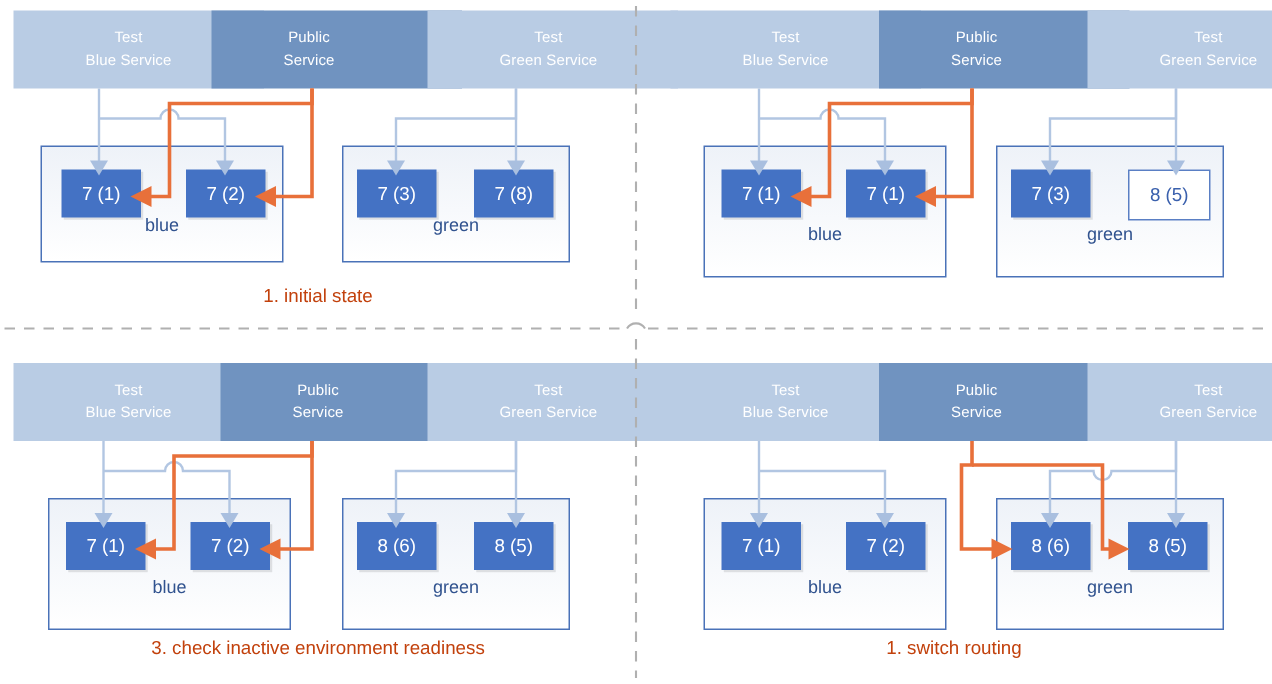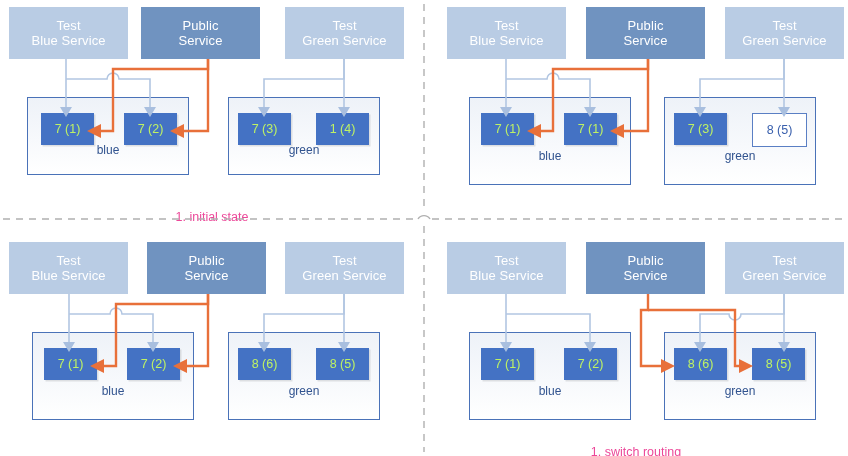--- a/index.html
+++ b/index.html
@@ -5,38 +5,38 @@
   html,body{margin:0;padding:0;background:#ffffff;}
   body{width:848px;height:456px;overflow:hidden;font-family:"Liberation Sans",sans-serif;}
   #stage{position:relative;width:848px;height:456px;background:#fff;}
 
   .panel{position:absolute;width:424px;height:228px;}
   .panel.p1{left:0;top:0;}
   .panel.p2{left:424px;top:0;}
   .panel.p3{left:0;top:228px;}
   .panel.p4{left:424px;top:228px;}
 
-  .svc{position:absolute;display:flex;align-items:center;justify-content:center;
-       text-align:center;color:#ffffff;font-size:13px;line-height:15px;
-       letter-spacing:.1px;}
+  .svc{position:absolute;display:flex;align-items:center;
+       text-align:center;color:#ffffff;font-size:10px;line-height:15px;
+       letter-spacing:.1px;padding-left:48px;}
   .svc.light{background:#b9cce4;}
   .svc.dark{background:#7093c0;}
 
   .envbox{position:absolute;border:1px solid #4a72b8;
           background:linear-gradient(180deg,#eef2f8 0%,#f7f9fc 55%,#ffffff 100%);}
   .envlabel{position:absolute;width:100%;text-align:center;color:#31538f;
             font-size:12px;line-height:14px;}
 
   .node{position:absolute;display:flex;align-items:center;justify-content:center;
-        background:#4472c4;color:#bef264;font-size:12.5px;line-height:14px;
+        background:#4472c4;color:#ffffff;font-size:12.5px;line-height:14px;
         box-shadow:1.5px 1.5px 0 rgba(0,0,0,0.10);}
   .node.hollow{background:#ffffff;color:#3a60ad;border:1px solid #5a7fc4;box-shadow:none;}
 
-  .caption{position:absolute;width:100%;text-align:center;color:#ec4899;
-           font-size:12.5px;line-height:15px;margin-top:20px;}
+  .caption{position:absolute;width:100%;text-align:center;color:#c2410c;
+           font-size:12.5px;line-height:15px;}
 
   svg.wires{position:absolute;left:0;top:0;width:424px;height:228px;overflow:visible;}
   svg.divider{position:absolute;left:0;top:0;width:848px;height:456px;overflow:visible;}
 
   .bwire{fill:none;stroke:#b2c6e2;stroke-width:1.6px;}
   .owire{fill:none;stroke:#e8703a;stroke-width:2.4px;}
   .bhead{fill:#a9bfdf;}
   .ohead{fill:#e8703a;}
   .dash{fill:none;stroke:#b0b0b0;stroke-width:1.4px;stroke-dasharray:7 6;}
   .dashplain{fill:none;stroke:#b0b0b0;stroke-width:1.4px;}
@@ -63,21 +63,21 @@
     <div class="envbox" style="left:27px;top:97px;width:160px;height:76px;">
       <div class="envlabel" style="top:45px;">blue</div>
     </div>
     <div class="envbox" style="left:228px;top:97px;width:150px;height:76px;">
       <div class="envlabel" style="top:45px;">green</div>
     </div>
 
     <div class="node" style="left:41px;top:113px;width:53px;height:32px;">7 (1)</div>
     <div class="node" style="left:124px;top:113px;width:53px;height:32px;">7 (2)</div>
     <div class="node" style="left:238px;top:113px;width:53px;height:32px;">7 (3)</div>
-    <div class="node" style="left:316px;top:113px;width:53px;height:32px;">1 (4)</div>
+    <div class="node" style="left:316px;top:113px;width:53px;height:32px;">7 (8)</div>
 
     <svg class="wires">
 
       <path class="bwire" d="M66,59 L66,108"></path>
       <polygon class="bhead" points="60,107 72,107 66,117"></polygon>
 
       <path class="bwire" d="M66,79 L107,79 A6,6 0 0 1 119,79 L150,79 L150,108"></path>
       <polygon class="bhead" points="144,107 156,107 150,117"></polygon>
 
       <path class="bwire" d="M344,59 L344,79 L264,79 L264,108"></path>
@@ -175,20 +175,21 @@
       <polygon class="bhead" points="258,114 270,114 264,124"></polygon>
       <path class="bwire" d="M344,66 L344,115"></path>
       <polygon class="bhead" points="338,114 350,114 344,124"></polygon>
 
       <path class="owire" d="M208,66 L208,76 L116,76 L116,138 L103,138"></path>
       <polygon class="ohead" points="104,131 104,145 90,138"></polygon>
       <path class="owire" d="M208,66 L208,138 L186,138"></path>
       <polygon class="ohead" points="187,131 187,145 173,138"></polygon>
     </svg>
 
+    <div class="caption" style="top:197px;">3. check inactive environment readiness</div>
   </div>
 
   <div class="panel p4">
     <div class="svc light" style="left:23px;top:14px;width:119px;height:52px;">
       <div><span>Test</span><br>
            <span>Blue Service</span></div>
     </div>
     <div class="svc dark" style="left:162px;top:14px;width:119px;height:52px;">
       <div><span>Public</span><br>
            <span>Service</span></div>

